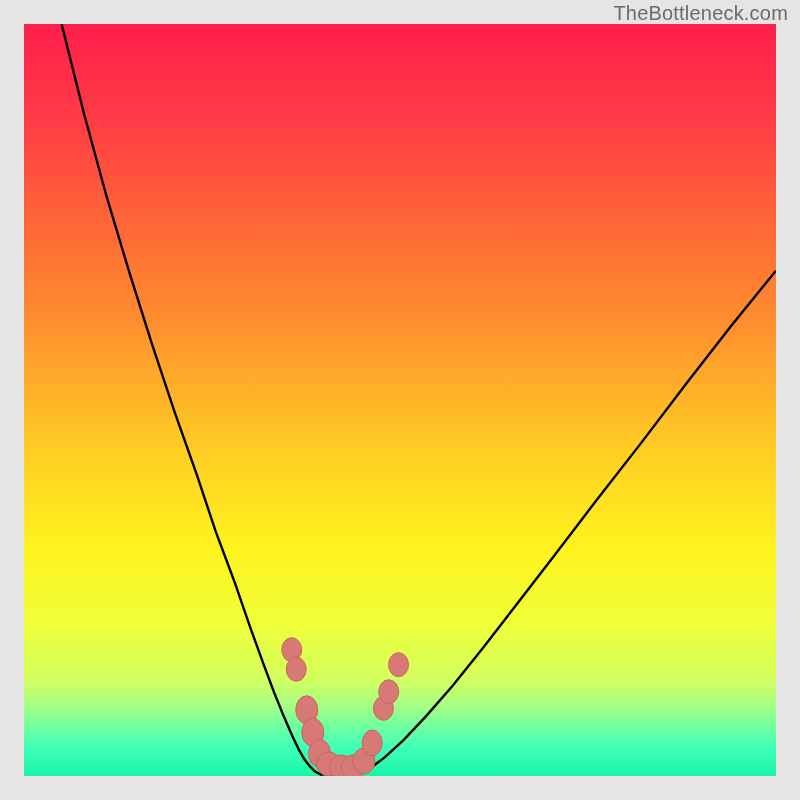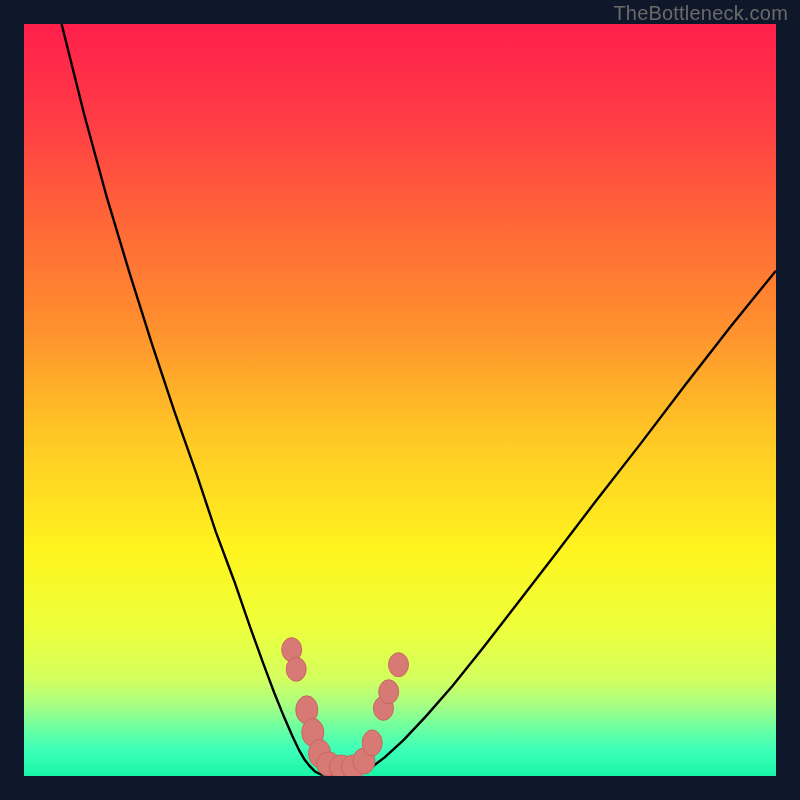--- a/index.html
+++ b/index.html
@@ -9,21 +9,21 @@
     height: 800px;
     background: #000;
     overflow: hidden;
   }
   .frame {
     position: absolute;
     left: 0;
     top: 0;
     width: 800px;
     height: 800px;
-    background: #0f172a;
+    background: #e5e5e5;
   }
   .plot-area {
     position: absolute;
     left: 24px;
     top: 24px;
     width: 752px;
     height: 752px;
     overflow: hidden;
   }
   .gradient-bg {

